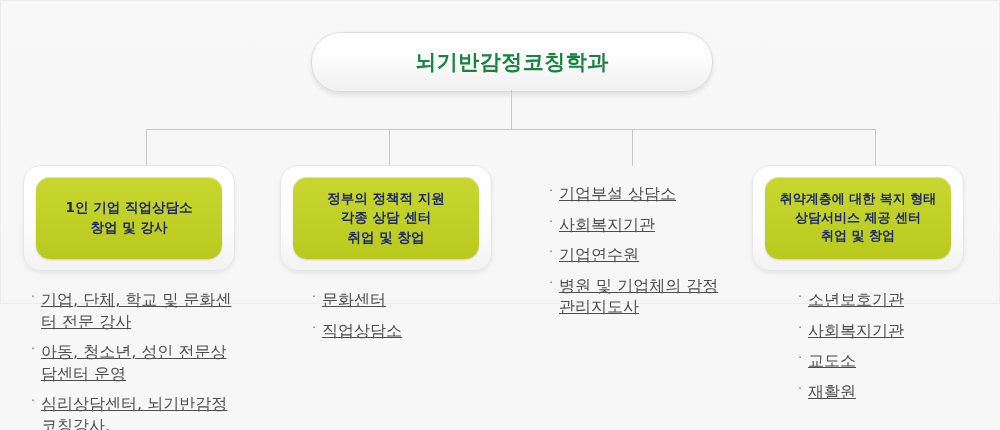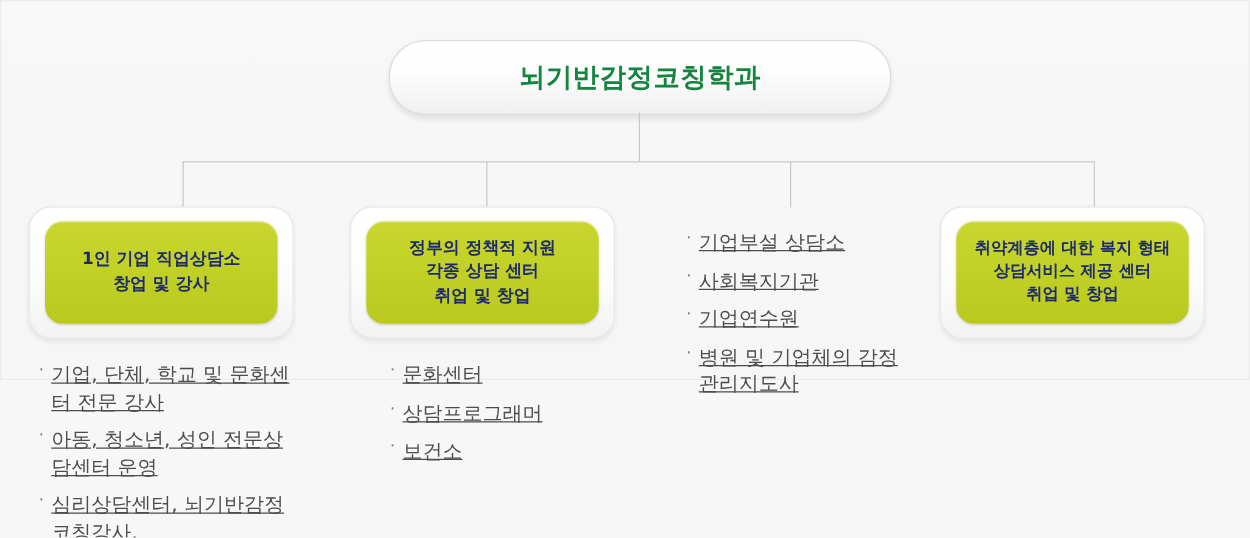--- a/index.html
+++ b/index.html
@@ -177,37 +177,42 @@
   <div class="column" id="column-2">
     <div class="node-plate">
       <div class="node-box">
         <span class="node-label">정부의 정책적 지원
 각종 상담 센터
 취업 및 창업</span>
       </div>
     </div>
     <ul class="bullet-list">
       <li class="bullet-item">문화센터</li>
-      <li class="bullet-item">상담프로그래머</li>
-      <li class="bullet-item">보건소</li>
+      <li class="bullet-item">직업상담소</li>
     </ul>
   </div>
 
   <div class="column" id="column-3">
     <ul class="bullet-list">
       <li class="bullet-item">기업부설 상담소</li>
       <li class="bullet-item">사회복지기관</li>
       <li class="bullet-item">기업연수원</li>
       <li class="bullet-item">병원 및 기업체의 감정관리지도사</li>
     </ul>
   </div>
 
   <div class="column" id="column-4">
     <div class="node-plate">
       <div class="node-box narrow">
         <span class="node-label">취약계층에 대한 복지 형태
 상담서비스 제공 센터
 취업 및 창업</span>
       </div>
     </div>
+    <ul class="bullet-list">
+      <li class="bullet-item">소년보호기관</li>
+      <li class="bullet-item">사회복지기관</li>
+      <li class="bullet-item">교도소</li>
+      <li class="bullet-item">재활원</li>
+    </ul>
   </div>
 
 </div>
 
 </body></html>

